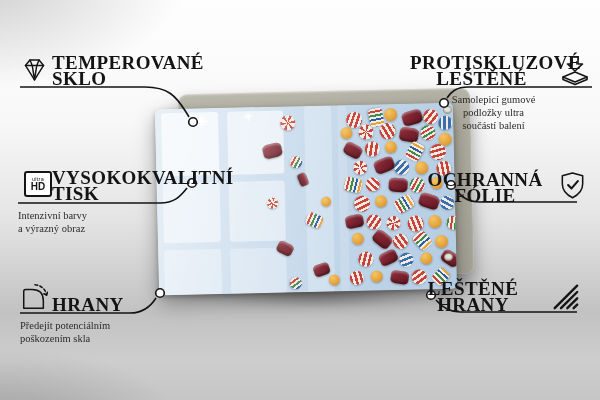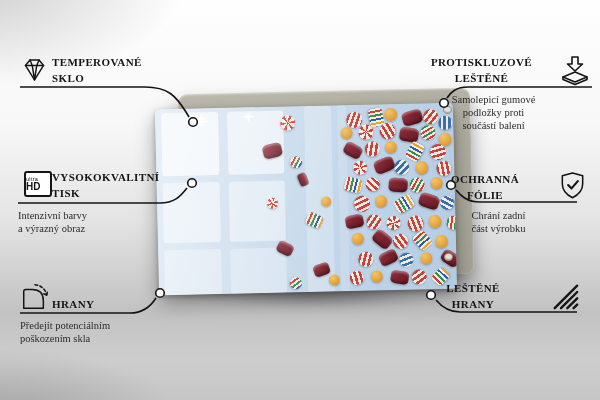--- a/index.html
+++ b/index.html
@@ -47,21 +47,21 @@
     background:#e5e3d8;border:1px solid rgba(110,108,95,0.65);
     box-shadow:inset 0 -1px 1px rgba(0,0,0,0.25);}
   
   .connectors{position:absolute;inset:0;z-index:6;pointer-events:none;}
   .connectors path{fill:none;stroke:#141414;stroke-width:1.6;}
   .connectors circle{fill:#fdfdfd;stroke:#141414;stroke-width:1.6;}
   
   .callout{position:absolute;z-index:7;color:#141414;}
   .callout .ico{position:absolute;}
   .callout .ico svg{stroke:#141414;fill:none;stroke-width:1.6;stroke-linejoin:round;stroke-linecap:round;}
-  .title{position:absolute;font-size:11px;font-weight:bold;line-height:15.5px;letter-spacing:0.4px;white-space:nowrap;}
+  .title{position:absolute;font-size:19px;font-weight:bold;line-height:15.5px;letter-spacing:0.4px;white-space:nowrap;}
   .subtitle{position:absolute;font-size:10.5px;line-height:13px;color:#2b2b2b;white-space:nowrap;}
   .ralign{text-align:center;}
   .co-tl{left:20px;top:55px;width:170px;height:70px;}
   .co-tl .ico{left:0;top:2px;width:29px;height:26px;}
   .co-tl .title{left:32px;top:0;}
   .co-tl .subtitle{left:0;top:38px;}
   .co-ml{left:18px;top:170px;width:170px;height:70px;}
   .co-ml .ico{left:6px;top:1px;}
   .co-ml .title{left:34px;top:0;}
   .co-ml .subtitle{left:0;top:39px;}
@@ -76,21 +76,21 @@
   .co-mr{left:420px;top:170px;width:170px;height:70px;}
   .co-mr .ico{left:137px;top:0;width:31px;height:31px;}
   .co-mr .title{left:0;top:2px;width:130px;}
   .co-mr .subtitle{left:0;top:39px;width:157px;}
   .co-br{left:400px;top:281px;width:180px;height:60px;}
   .co-br .ico{left:151px;top:2px;width:29px;height:27px;}
   .co-br .title{left:0;top:0;width:146px;}
   .co-br .subtitle{left:0;top:37px;width:177px;}
   
   .hd-box{width:24px;height:22px;border:2px solid #141414;border-radius:3px;
-    display:flex;flex-direction:column;justify-content:center;
+    display:flex;flex-direction:column;align-items:center;justify-content:center;
     font-family:"Liberation Sans","DejaVu Sans",sans-serif;background:#fff;}
   .hd-box .ultra{font-size:5.5px;line-height:6px;letter-spacing:0.3px;}
   .hd-box .hd{font-size:10px;line-height:10px;font-weight:bold;}
 </style>
 </head>
 <body>
 
 <div class="stage">
 
   <div class="ground-shadow"></div>
@@ -257,40 +257,36 @@
         <path d="M17 17 L29 22 L17 27 L5 22 Z"></path>
         <path d="M5 22 V24.5 L17 29.5 L29 24.5 V22"></path>
       </svg>
     </span>
     <div class="title ralign">
       <span>PROTISKLUZOVÉ</span><br>
       <span>LEŠTĚNÉ</span>
     </div>
     <div class="subtitle ralign">
       <span>Samolepicí gumové</span><br>
-      <span>podložky proti</span><br>
+      <span>podložky ultra</span><br>
       <span>součástí balení</span>
     </div>
   </div>
 
   <div class="callout co-mr">
     <span class="ico">
       <svg width="31" height="31" viewBox="0 0 32 32">
         <path d="M16 3 L26.5 6 V14.5 C26.5 21.5 22 25.7 16 28.7 C10 25.7 5.5 21.5 5.5 14.5 V6 Z"></path>
         <path d="M11.5 15.5 L15 19 L21.5 11.5" stroke-width="2.2"></path>
       </svg>
     </span>
     <div class="title ralign">
       <span>OCHRANNÁ</span><br>
       <span>FÓLIE</span>
     </div>
-    <div class="subtitle ralign">
-      <span>Chrání zadní</span><br>
-      <span>část výrobku</span>
-    </div>
   </div>
 
   <div class="callout co-br">
     <span class="ico">
       <svg width="29" height="27" viewBox="0 0 30 30">
         <path d="M28 3 L3 28 M28 10 L10 28 M28 17 L17 28 M28 24 L24 28" stroke-width="2.6"></path>
       </svg>
     </span>
     <div class="title ralign">
       <span>LEŠTĚNÉ</span><br>

